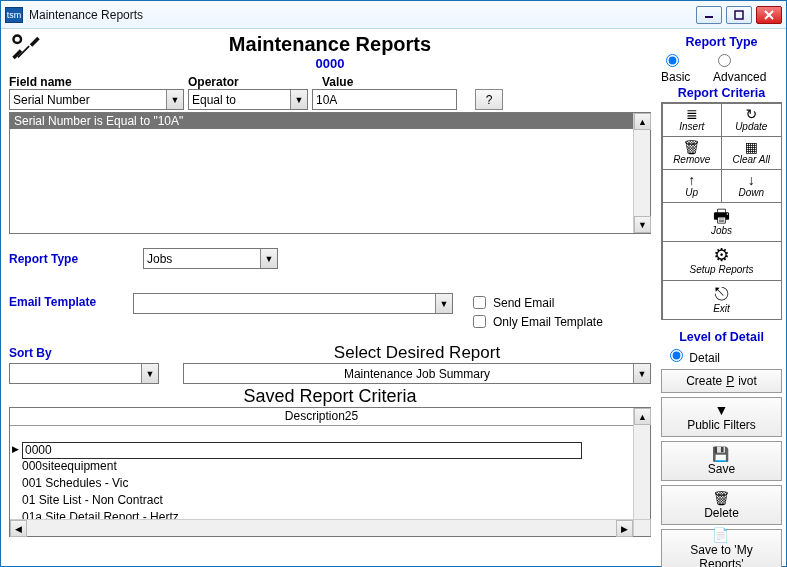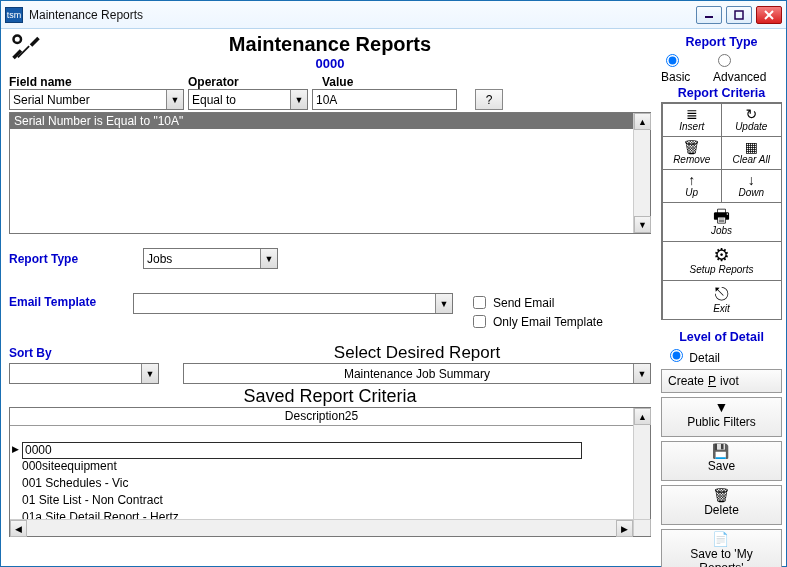--- a/index.html
+++ b/index.html
@@ -47,21 +47,21 @@
   .grid-row .marker { position:absolute; left:2px; top:2px; font-size:9px; color:#000;}
   .side-title { color:#0000cc; font-weight:bold; text-align:center; font-size:12.5px; margin:2px 0 2px 0;}
   .radio-row { display:flex; gap:4px; align-items:center; justify-content:center; font-size:12px;}
   .radio-row label{ font-size:12px;}
   .btn-grid { display:grid; grid-template-columns:1fr 1fr; gap:0; border:1px solid #777; }
   .tool-btn { border:1px solid #777; margin:-0.5px; height:34px; background:#fff; display:flex; flex-direction:column; align-items:center; justify-content:center; cursor:pointer; font-size:10px; gap:1px; position:relative;}
   .tool-btn .lbl { font-size:10px; line-height:1;font-style:italic; }
   .tool-btn .ico { font-size:14px; line-height:1; }
   .tool-btn.wide { grid-column:1 / span 2; height:40px;}
   .tool-btn.wide .ico{ font-size:18px;}
-  .stack-btn { border:1px solid #999; background:linear-gradient(#fcfcfc,#ececec); height:24px; width:100%; margin-top:4px; cursor:pointer; display:flex; align-items:center; justify-content:flex-start; gap:4px; font-size:12px;}
+  .stack-btn { border:1px solid #999; background:linear-gradient(#fcfcfc,#ececec); height:24px; width:100%; margin-top:4px; cursor:pointer; display:flex; align-items:center; justify-content:center; gap:4px; font-size:12px;}
   .stack-btn .ico { font-size:14px;}
   .stack-btn.tall { height:40px; flex-direction:column; gap:0; font-size:10.5px;}
   u.accel { text-decoration: underline; }
   .corner { position:absolute; right:0; bottom:0; width:17px; height:17px; background:#f0f0f0; border-left:1px solid #ccc; border-top:1px solid #ccc;}
 </style>
 </head>
 <body>
 
 <div class="window">
   <div class="titlebar">

